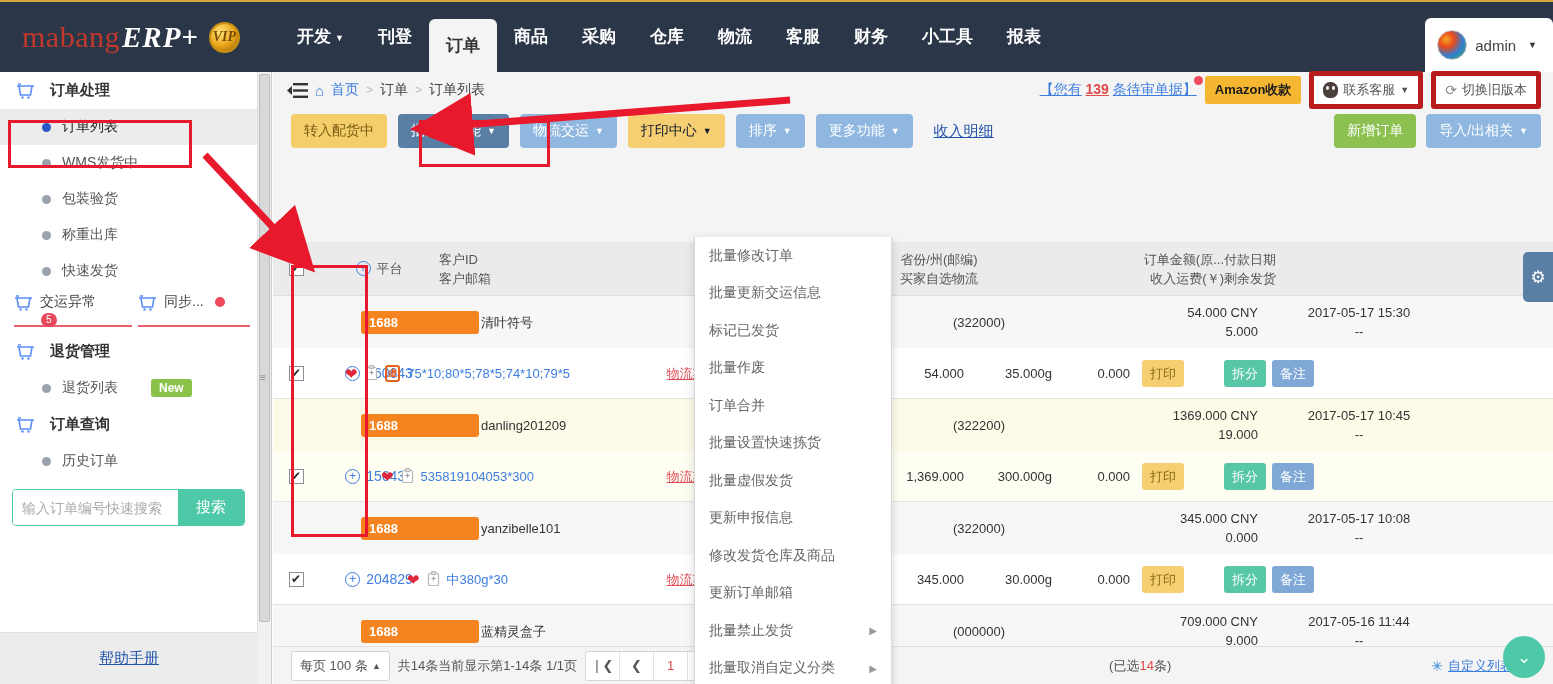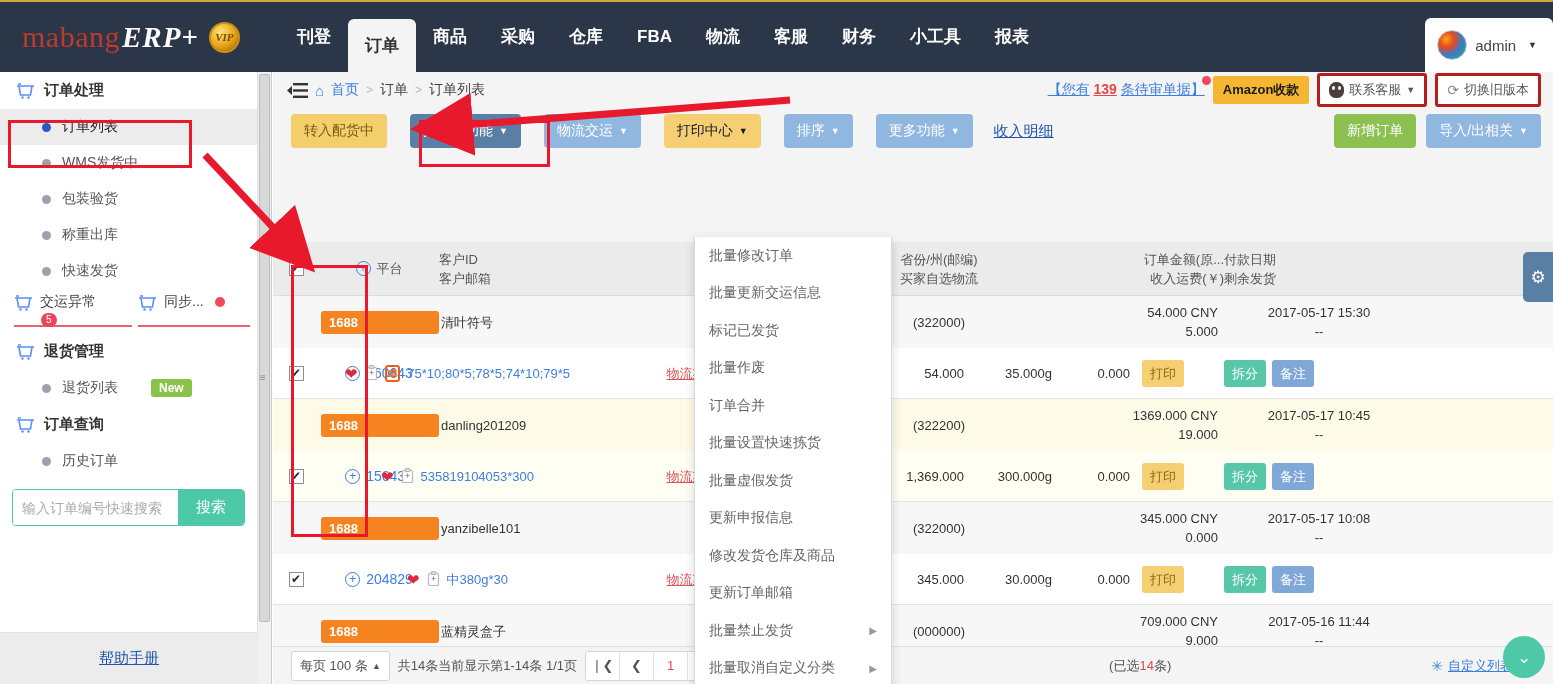--- a/index.html
+++ b/index.html
@@ -21,21 +21,21 @@
     font-family: "Liberation Serif", "DejaVu Serif", serif;
     font-size: 30px; color: #c0392b; letter-spacing: .5px;
   }
   .logo-erp {
     font-family: "Liberation Serif", serif; font-style: italic; font-weight: bold;
     font-size: 29px; color: #ffffff; margin-left: 2px; letter-spacing: 1px;
   }
   .logo-vip {
     width: 31px; height: 31px; border-radius: 50%; margin-left: 10px;
     background: radial-gradient(circle at 35% 30%, #ffe27a 0%, #e8a317 55%, #8a5a06 100%);
-    border: 2px solid #c98f12; color: #7a4b00; font-size: 11px; font-weight: bold;
+    border: 2px solid #c98f12; color: #7a4b00; font-size: 14px; font-weight: bold;
     display: flex; align-items: center; justify-content: center;
     font-style: italic; font-family: "Liberation Serif", serif;
   }
   .nav-items { display: flex; align-items: flex-end; height: 72px; flex: 1; }
   .nav-item {
     color: #fff; font-size: 17px; font-weight: bold; padding: 0 17px;
     height: 72px; line-height: 72px; cursor: pointer; white-space: nowrap;
   }
   .nav-item.active {
     background: #f4f4f4; color: #333; border-radius: 6px 6px 0 0;
@@ -61,21 +61,21 @@
   }
   .side-scroll-track {
     position: absolute; top: 72px; left: 258px; width: 14px; height: 612px;
     background: #f1f1f1; border-right: 1px solid #ccc;
   }
   .side-scroll-thumb {
     position: absolute; top: 2px; left: 1px; width: 11px; height: 548px;
     background: #d8d8d8; border: 1px solid #bdbdbd; border-radius: 2px;
   }
   .side-group {
-    display: flex; align-items: center; gap: 9px; padding: 9px 0 9px 16px;
+    display: flex; align-items: center; gap: 15px; padding: 9px 0 9px 16px;
     font-size: 15px; font-weight: bold; color: #333;
   }
   .cart-ico { width: 19px; height: 17px; position: relative; display: inline-block; }
   .cart-ico svg { display: block; }
   .side-sub {
     display: flex; align-items: center; gap: 11px; padding: 9px 0 9px 42px;
     font-size: 14px; color: #555; cursor: pointer; position: relative;
   }
   .side-sub .dot { width: 9px; height: 9px; border-radius: 50%; background: #9aa3ad; flex: none; }
   .side-sub.active { background: #ececec; color: #222; }
@@ -127,21 +127,21 @@
   .crumb-right { margin-left: auto; display: flex; align-items: center; gap: 8px; }
   .notice { color: #333; font-size: 14px; position: relative; }
   .notice a { color: #3d7ee0; text-decoration: underline; }
   .notice .cnt { color: #e24a4a; text-decoration: underline; font-weight: bold; }
   .notice-dot { position: absolute; right: -6px; top: -5px; width: 9px; height: 9px; border-radius: 50%; background: #f04a5d; }
   .btn-amazon {
     background: #f5b731; color: #1a1a1a; font-size: 13px; padding: 5px 10px;
     border-radius: 2px; cursor: pointer; font-weight: bold;
   }
   .btn-ghost {
-    background: #fff; border: 3px solid #b91c1c; color: #555; font-size: 13px;
+    background: #fff; border: 5px solid #b91c1c; color: #555; font-size: 13px;
     padding: 5px 9px; border-radius: 3px; cursor: pointer; display: flex;
     align-items: center; gap: 5px;
   }
   .qq-ico {
     width: 15px; height: 16px; border-radius: 46% 46% 42% 42%;
     background: #4a3f3a; position: relative; display: inline-block;
   }
   .qq-ico::before, .qq-ico::after {
     content: ''; position: absolute; top: 4px; width: 3px; height: 4px;
     background: #fff; border-radius: 50%;
@@ -175,21 +175,21 @@
     display: inline-flex; align-items: center; justify-content: center;
     color: #2a2a2a; font-size: 12px; cursor: pointer; flex: none;
   }
   .plus-ico {
     width: 15px; height: 15px; border-radius: 50%; border: 1px solid #3d7ee0;
     color: #3d7ee0; font-size: 12px; line-height: 13px; text-align: center; flex: none;
   }
   .order-block { border-bottom: 1px solid #e3e3e3; }
   .order-block.alt .rowA { background: #fdfbe8; }
   .order-block.alt .rowB { background: #fffef3; }
-  .rowA { display: flex; align-items: center; height: 52px; background: #f7f7f7; font-size: 13px; }
+  .rowA { display: flex; align-items: center; height: 52px; background: #f7f7f7; font-size: 13px; padding-left: 40px; }
   .rowB { display: flex; align-items: center; height: 50px; background: #fff; font-size: 13px; }
   .tag1688 {
     background: #f5831f; color: #fff; font-size: 13px; font-weight: bold;
     padding: 2px 8px; border-radius: 3px;
   }
   .cell { display: flex; flex-direction: column; justify-content: center; line-height: 19px; }
   .cell.c { align-items: center; } .cell.r { align-items: flex-end; }
   .ordno { color: #3d7ee0; font-size: 14px; }
   .heart { color: #e0283c; font-size: 15px; }
   .clip-ico { width: 13px; height: 16px; position: relative; display: inline-block; }
@@ -265,26 +265,26 @@
 
 <div id="app">
 
   <div class="topnav">
     <div class="logo">
       <span class="logo-mabang">mabang</span>
       <span class="logo-erp">ERP+</span>
       <span class="logo-vip">VIP</span>
     </div>
     <div class="nav-items" id="navItems">
+        <div class="nav-item"><span>开发</span><span class="nav-caret">▼</span></div>
         <div class="nav-item"><span>刊登</span></div>
         <div class="nav-item active"><span>订单</span></div>
         <div class="nav-item"><span>商品</span></div>
         <div class="nav-item"><span>采购</span></div>
         <div class="nav-item"><span>仓库</span></div>
-        <div class="nav-item"><span>FBA</span></div>
         <div class="nav-item"><span>物流</span></div>
         <div class="nav-item"><span>客服</span></div>
         <div class="nav-item"><span>财务</span></div>
         <div class="nav-item"><span>小工具</span></div>
         <div class="nav-item"><span>报表</span></div>
       </div>
     <div class="user-box">
       <span class="user-avatar"></span>
       <span class="user-name">admin</span>
       <span class="nav-caret">▼</span>
@@ -433,21 +433,21 @@
           <span style="font-size:9px">▼</span>
         </span>
         <span class="btn-ghost">
           <span style="color:#888;font-size:14px">⟳</span>
           <span>切换旧版本</span>
         </span>
       </div>
     </div>
 
     <div class="toolbar">
-      <div id="toolbarBtns" style="display:flex;gap:23px;align-items:center">
+      <div id="toolbarBtns" style="display:flex;gap:11px;align-items:center">
           <span class="tbtn yellow">
             <span>转入配货中</span>
           </span>
           <span class="tbtn blue-active">
             <span>批处理功能</span>
             <span class="ca">▼</span>
           </span>
           <span class="tbtn blue">
             <span>物流交运</span>
             <span class="ca">▼</span>

